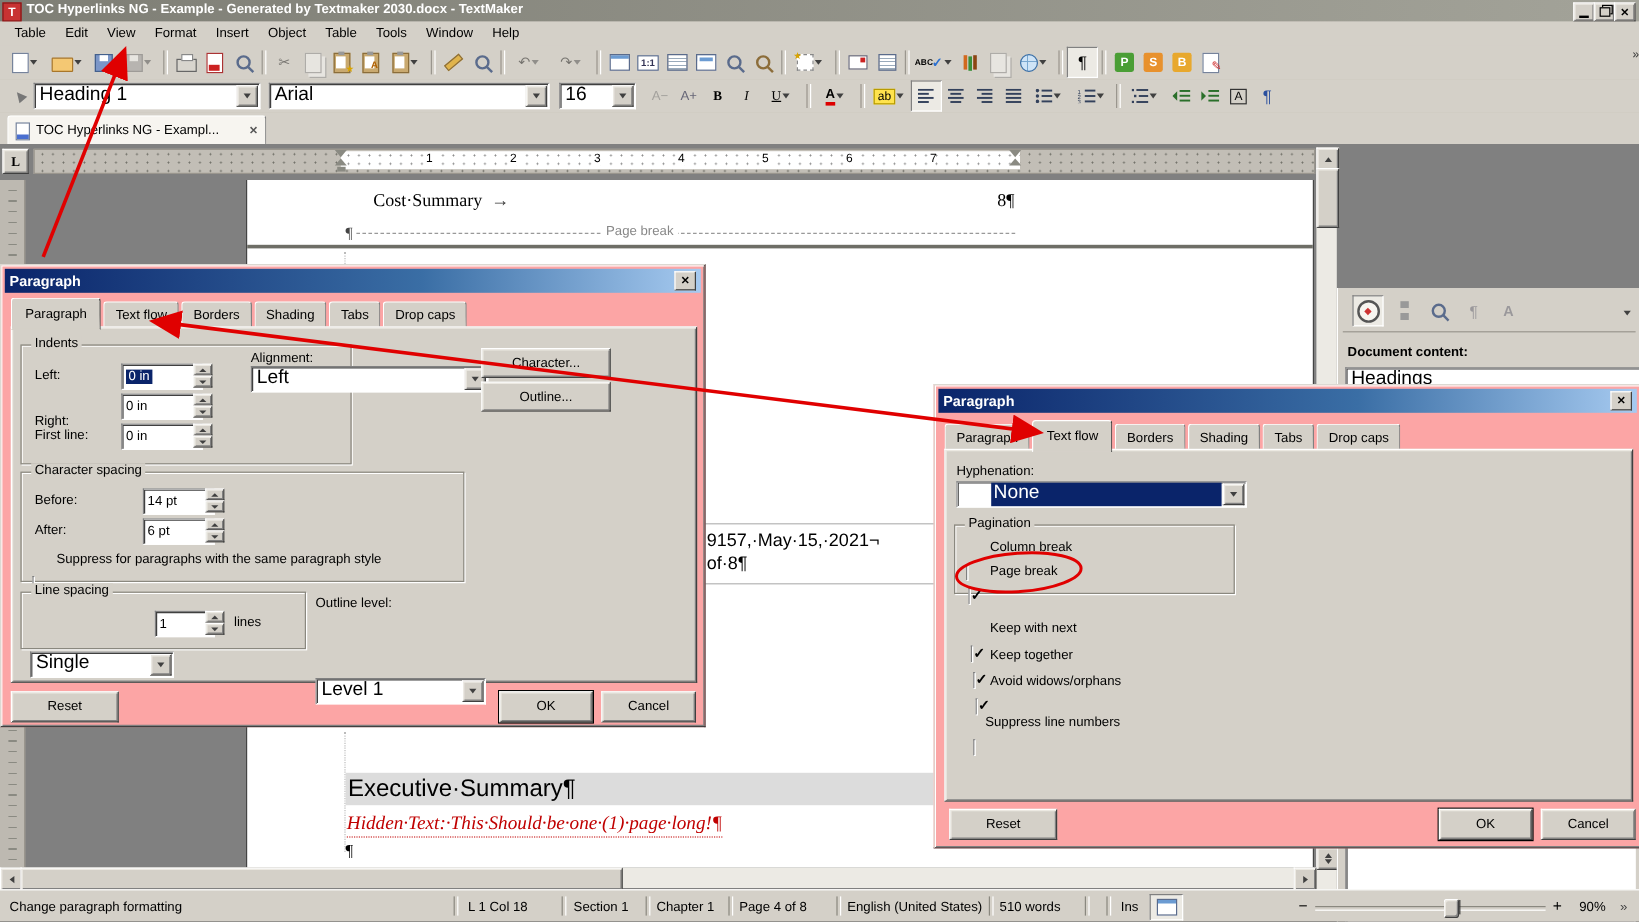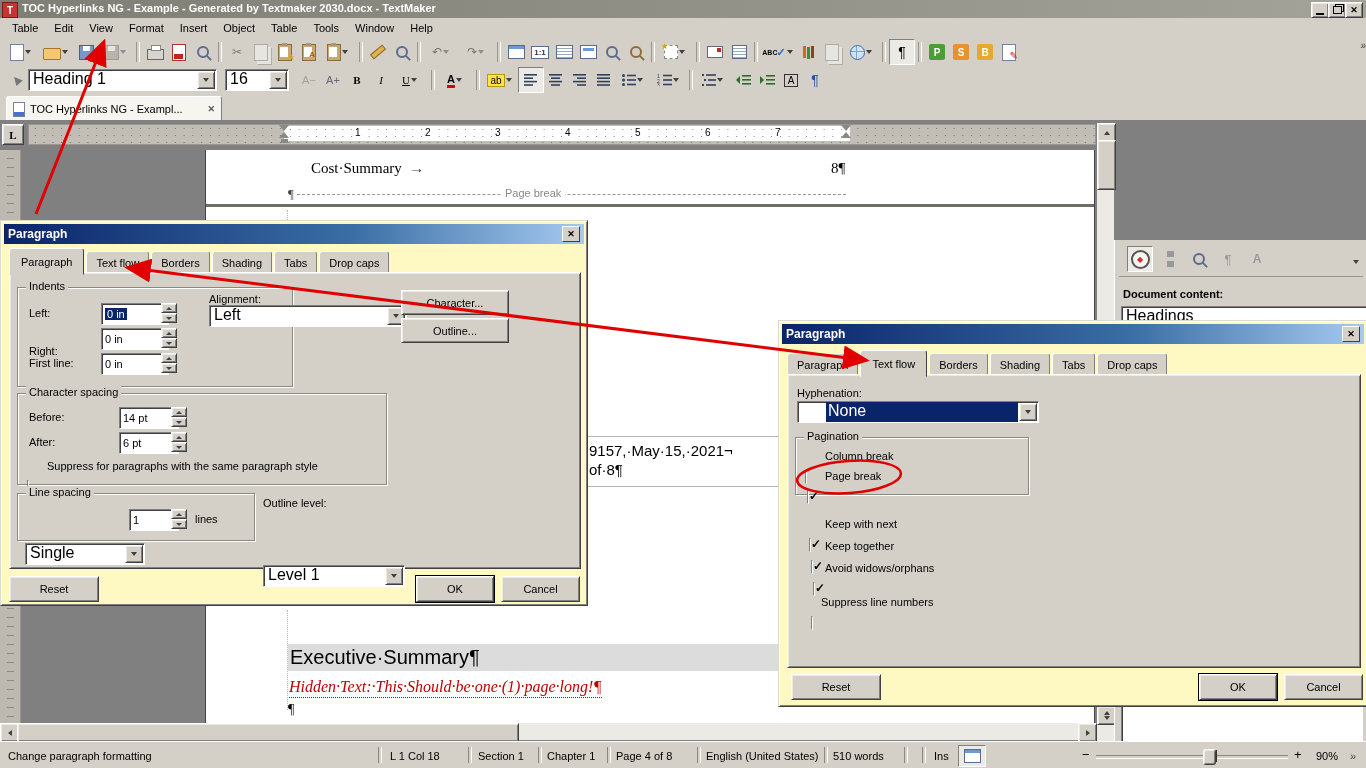--- a/index.html
+++ b/index.html
@@ -68,21 +68,21 @@
   .dbtn{position:absolute;right:1px;top:1px;bottom:1px;width:16px;display:flex;align-items:center;justify-content:center;background:#d4d0c8;border:1px solid;border-color:#fff #404040 #404040 #fff;box-shadow:inset 1px 1px 0 #ece9e2,inset -1px -1px 0 #808080;}
   .fld{background:#fff;border:1px solid;border-color:#808080 #fff #fff #808080;box-shadow:inset 1px 1px 0 #404040;height:20px;font-size:11px;display:flex;align-items:center;padding:0 3px;}
   .selblue{background:#0a246a;color:#fff;padding:0 2px;}
   .spin{width:16px;height:20px;display:flex;flex-direction:column;}
   .sb{flex:1;display:flex;align-items:center;justify-content:center;background:#d4d0c8;border:1px solid;border-color:#fff #404040 #404040 #fff;box-shadow:inset 1px 1px 0 #ece9e2,inset -1px -1px 0 #808080;}
   .sb .tu{border-bottom-width:3px;border-left-width:3px;border-right-width:3px;}
   .sb .td{border-top-width:3px;border-left-width:3px;border-right-width:3px;}
   .cb{width:13px;height:13px;background:#fff;border:1px solid;border-color:#808080 #fff #fff #808080;box-shadow:inset 1px 1px 0 #404040;position:relative;flex:none;}
   .cb.on::after{content:"✓";position:absolute;left:1px;top:-2px;font-size:12px;font-weight:bold;color:#000;}
   
-  .dlg{position:absolute;background:#fef9c3;border:1px solid;border-color:#dcd9d2 #404040 #404040 #dcd9d2;box-shadow:inset 1px 1px 0 #fff,inset -1px -1px 0 #808080;}
+  .dlg{position:absolute;background:#fca5a5;border:1px solid;border-color:#dcd9d2 #404040 #404040 #dcd9d2;box-shadow:inset 1px 1px 0 #fff,inset -1px -1px 0 #808080;}
   .dlg-title{position:absolute;left:3px;right:3px;top:3px;height:20px;background:linear-gradient(90deg,#0a246a,#3a6ea5 60%,#a6caf0);color:#fff;font-weight:bold;font-size:12px;display:flex;align-items:center;padding:0 4px;}
   .dlg-x{margin-left:auto;width:16px;height:14px;background:#d4d0c8;color:#000;font-size:9px;font-weight:bold;display:flex;align-items:center;justify-content:center;border:1px solid;border-color:#fff #404040 #404040 #fff;}
   .tabs{position:absolute;display:flex;align-items:flex-end;}
   .tab{height:21px;padding:0 9px;background:#d4d0c8;border:1px solid;border-color:#fff #808080 #d4d0c8 #fff;border-radius:3px 3px 0 0;display:flex;align-items:center;margin-right:2px;position:relative;}
   .tab.active{height:25px;padding:0 11px;z-index:3;border-color:#fff #404040 #d4d0c8 #fff;margin-bottom:-1px;background:#d4d0c8;}
   .dlgbox{position:absolute;background:#d4d0c8;border:1px solid;border-color:#fff #404040 #404040 #fff;box-shadow:inset 1px 1px 0 #ece9e2,inset -1px -1px 0 #808080;}
   .grp{position:absolute;border:1px solid #8a887f;box-shadow:1px 1px 0 #fff,inset 1px 1px 0 #fff;}
   .grp>b{position:absolute;top:-8px;left:8px;background:#d4d0c8;padding:0 3px;font-weight:normal;font-size:11px;white-space:nowrap;}
   .btn{background:#d4d0c8;border:1px solid;border-color:#fff #404040 #404040 #fff;box-shadow:inset 1px 1px 0 #ece9e2,inset -1px -1px 0 #808080;display:flex;align-items:center;justify-content:center;font-size:11px;}
   .btn.default{box-shadow:0 0 0 1px #000,inset 1px 1px 0 #ece9e2,inset -1px -1px 0 #808080;}
@@ -304,20 +304,26 @@
       </span>
     <span class="abs" style="right:4px;top:2px;font-size:10px;color:#333;">»</span>
   </div>
 
   <div class="tbar abs" style="top:66px;">
     <span class="tb">
         <span style="display:inline-block;transform:rotate(-130deg);color:#777;font-size:11px;">▶</span>
       </span>
     <span class="combo" style="width:163px;">
         <span>Heading 1</span>
+        <span class="dbtn">
+          <i class="td"></i>
+        </span>
+      </span>
+    <span class="combo" style="width:208px;margin-left:7px;">
+        <span>Arial</span>
         <span class="dbtn">
           <i class="td"></i>
         </span>
       </span>
     <span class="combo" style="width:38px;margin-left:8px;">
         <span>16</span>
         <span class="dbtn">
           <i class="td"></i>
         </span>
       </span>

